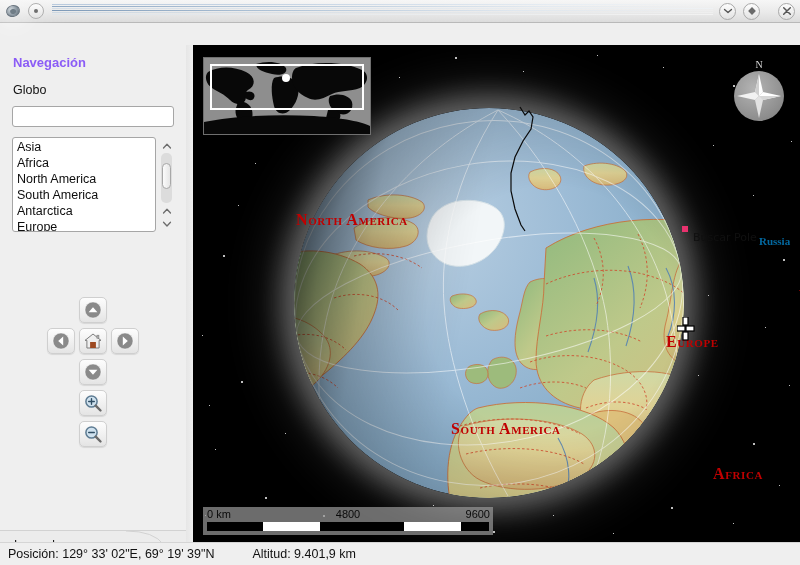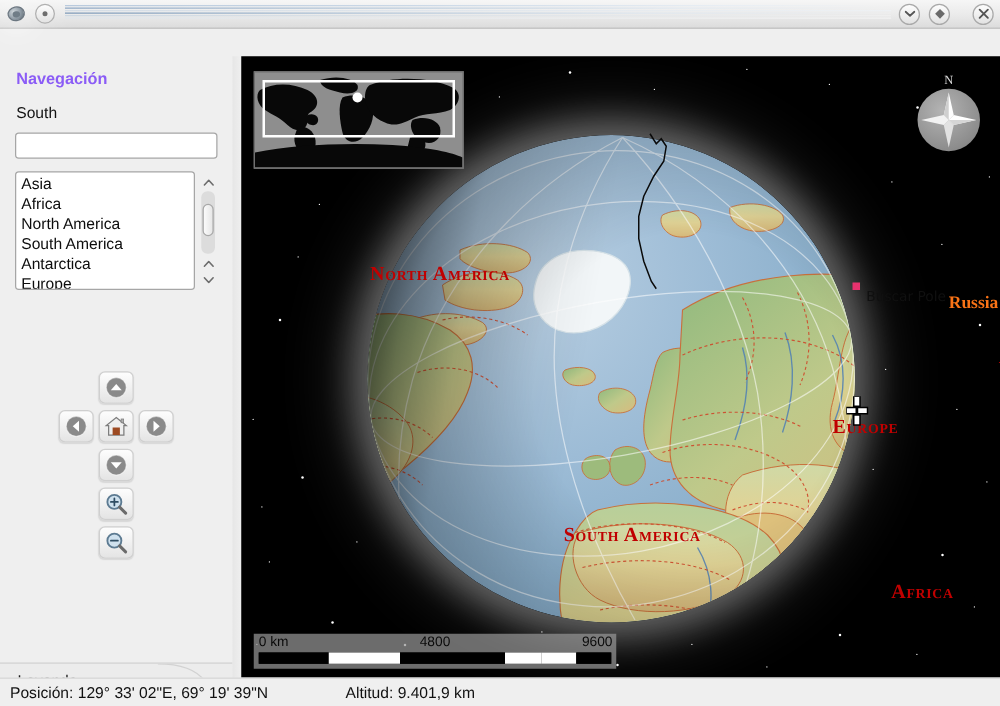--- a/index.html
+++ b/index.html
@@ -204,21 +204,21 @@
     font-family:"Liberation Serif",serif;
     font-variant:small-caps;font-weight:bold;
     color:#c00000;letter-spacing:.6px;
   }
   .lbl-na{left:103px;top:166px;font-size:16px;}
   .lbl-sa{left:258px;top:375px;font-size:16px;}
   .lbl-eu{left:473px;top:288px;font-size:16px;}
   .lbl-af{left:520px;top:420px;font-size:16px;}
   .lbl-as{left:606px;top:232px;font-size:16px;}
   .lbl-ru{
-    position:absolute;left:566px;top:190px;font-size:14px;color:#f97316;
+    position:absolute;left:566px;top:190px;font-size:11px;color:#0369a1;
     font-family:"Liberation Serif",serif;font-weight:bold;white-space:nowrap;
   }
   .lbl-np{
     position:absolute;left:500px;top:186px;font-size:11px;color:#101010;
     font-family:"DejaVu Sans",sans-serif;white-space:nowrap;
   }
   .np-marker{
     position:absolute;left:489px;top:181px;width:6px;height:6px;background:#e8326e;
   }
   .cursor-cross{position:absolute;left:484px;top:272px;width:18px;height:24px;}
@@ -268,21 +268,21 @@
   .sb-bar i.w{background:#fff;}
   .sb-bar i.b{background:#000;}
 
   
   .statusbar{
     position:absolute;left:0;bottom:0;width:800px;height:22px;
     background:#efefef;border-top:1px solid #d5d5d5;
     display:flex;align-items:center;font-size:12.5px;color:#111;
   }
   .sb-pos{margin-left:8px;white-space:nowrap;}
-  .sb-alt{margin-left:62px;white-space:nowrap;}
+  .sb-alt{margin-left:38px;white-space:nowrap;}
 </style>
 </head>
 <body>
 
 <div class="app">
 
   <div class="titlebar">
     <div class="tb-appicon">
       <div class="globe"></div>
     </div>
@@ -312,21 +312,21 @@
           </svg>
       </div>
     </div>
   </div>
 
 
   <div class="sidebar">
 
     <div class="nav-title">Navegación</div>
 
-    <div class="search-label">South</div>
+    <div class="search-label">Globo</div>
 
     <input class="search-input" type="text" value="" placeholder="" style="">
 
     <div class="list-wrap">
       <div class="listbox">
         <div class="list-item">Asia</div>
         <div class="list-item">Africa</div>
         <div class="list-item">North America</div>
         <div class="list-item">South America</div>
         <div class="list-item">Antarctica</div>

